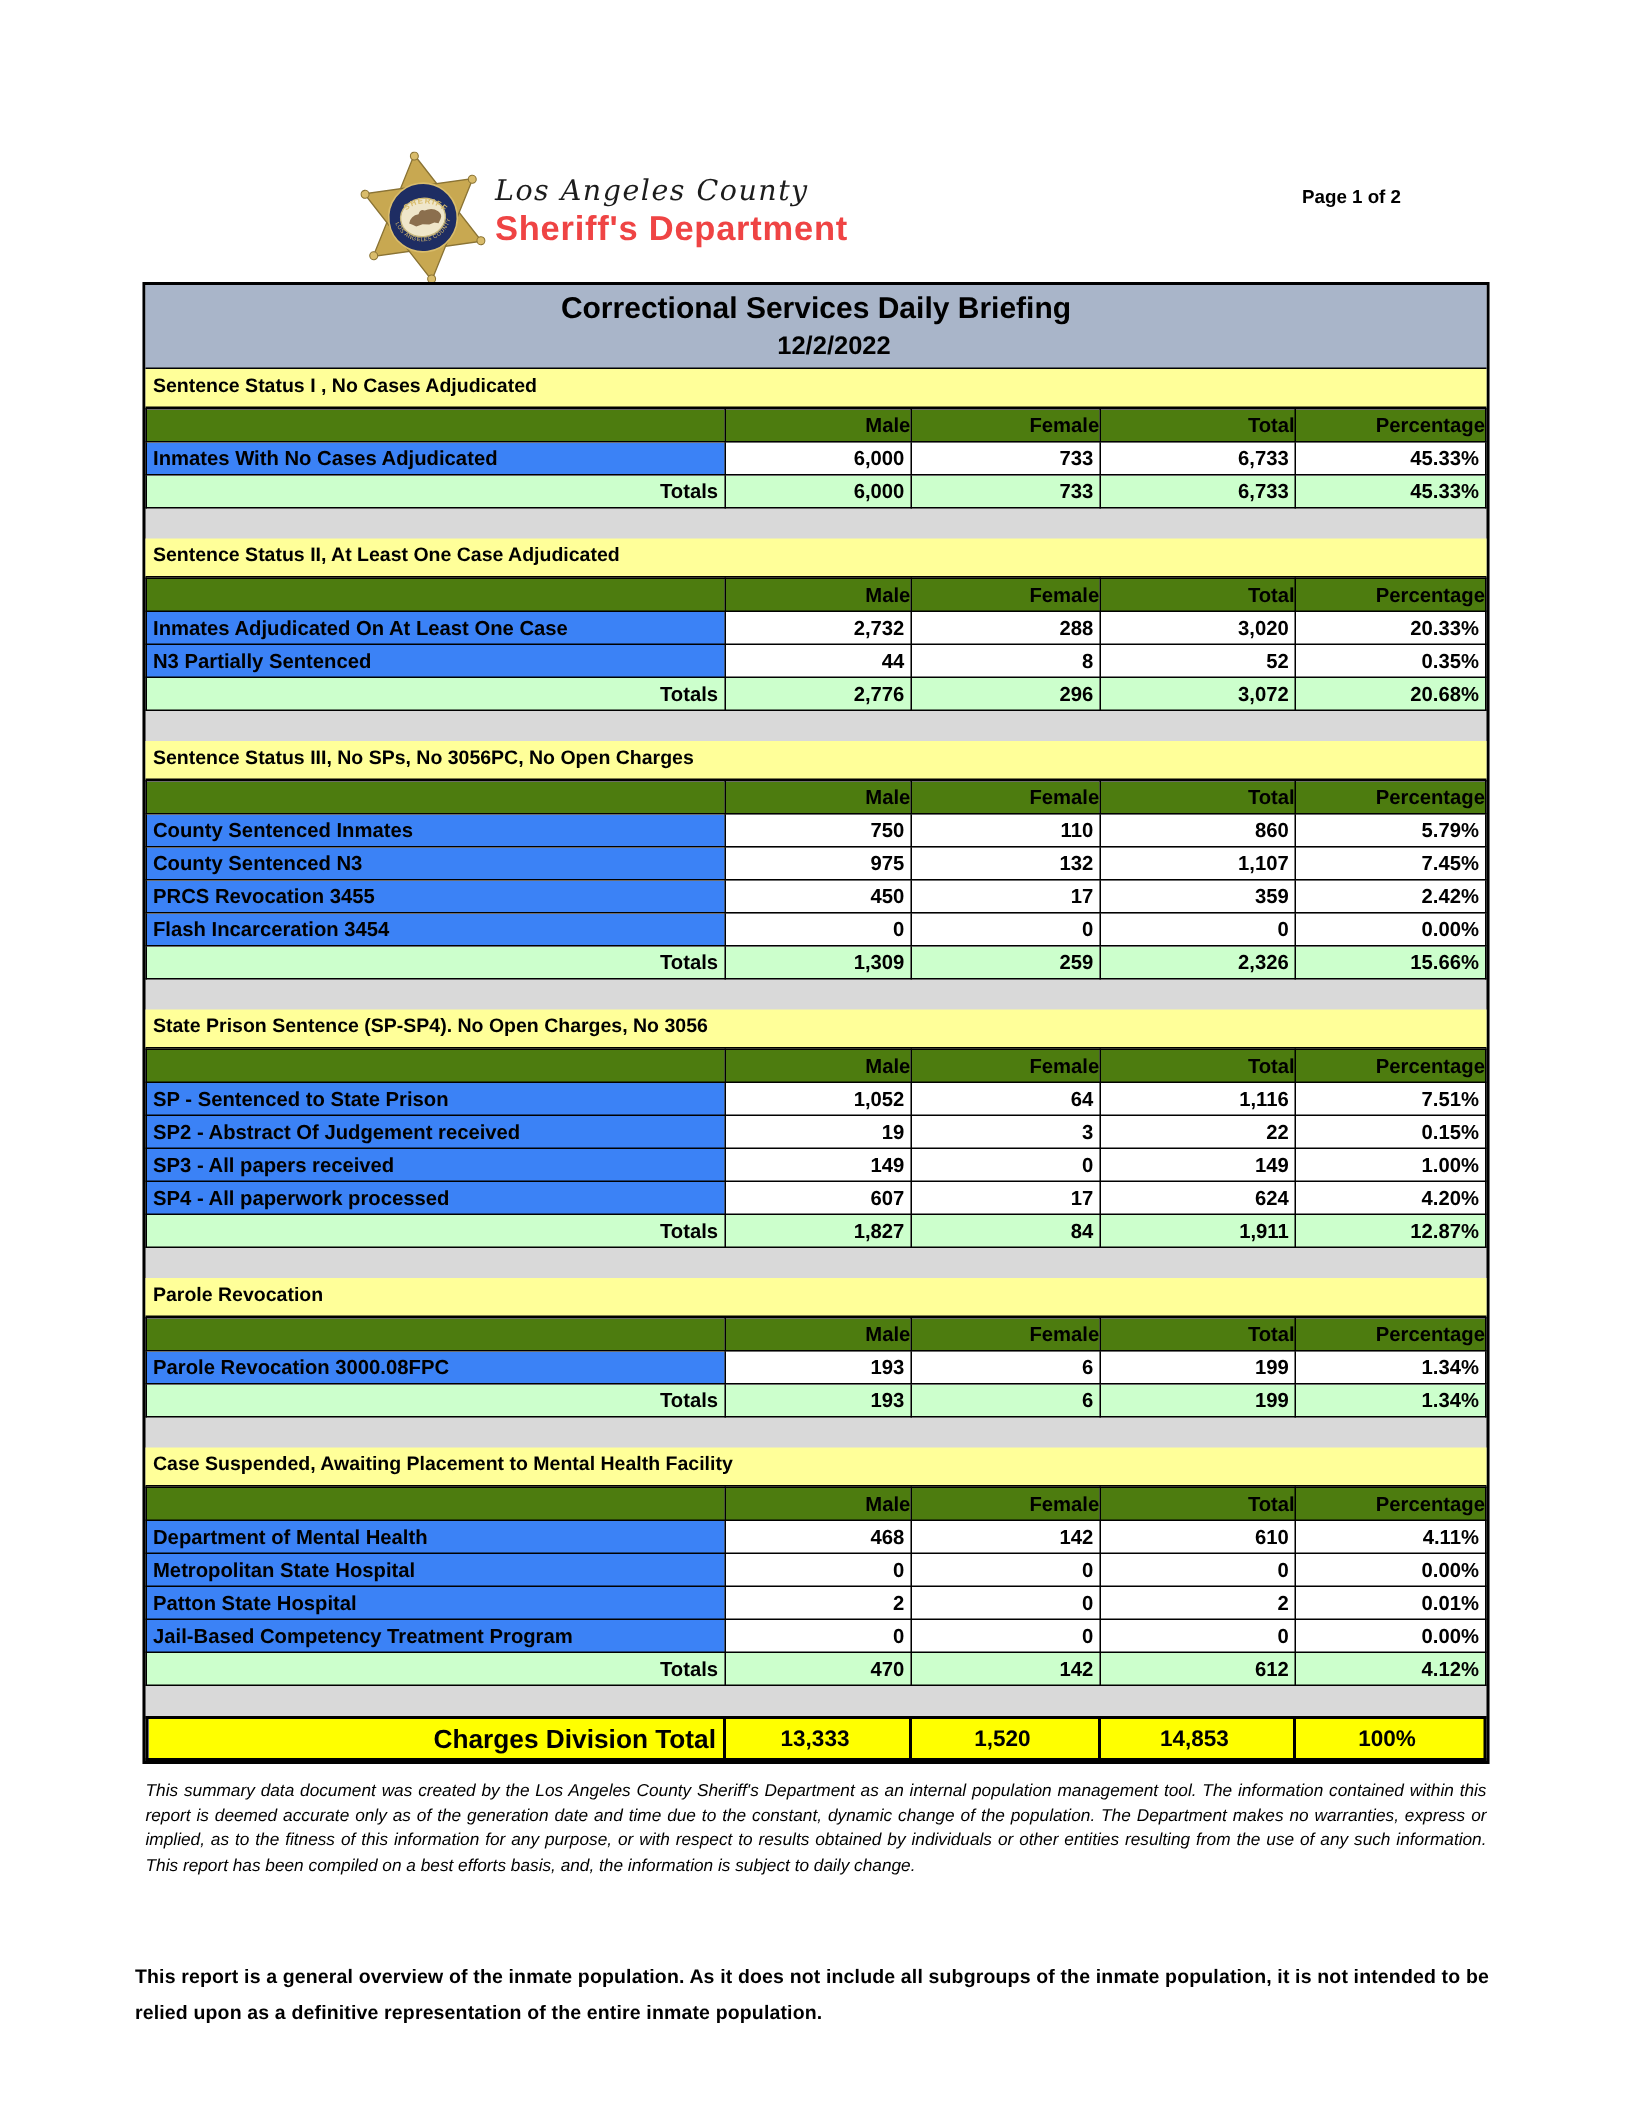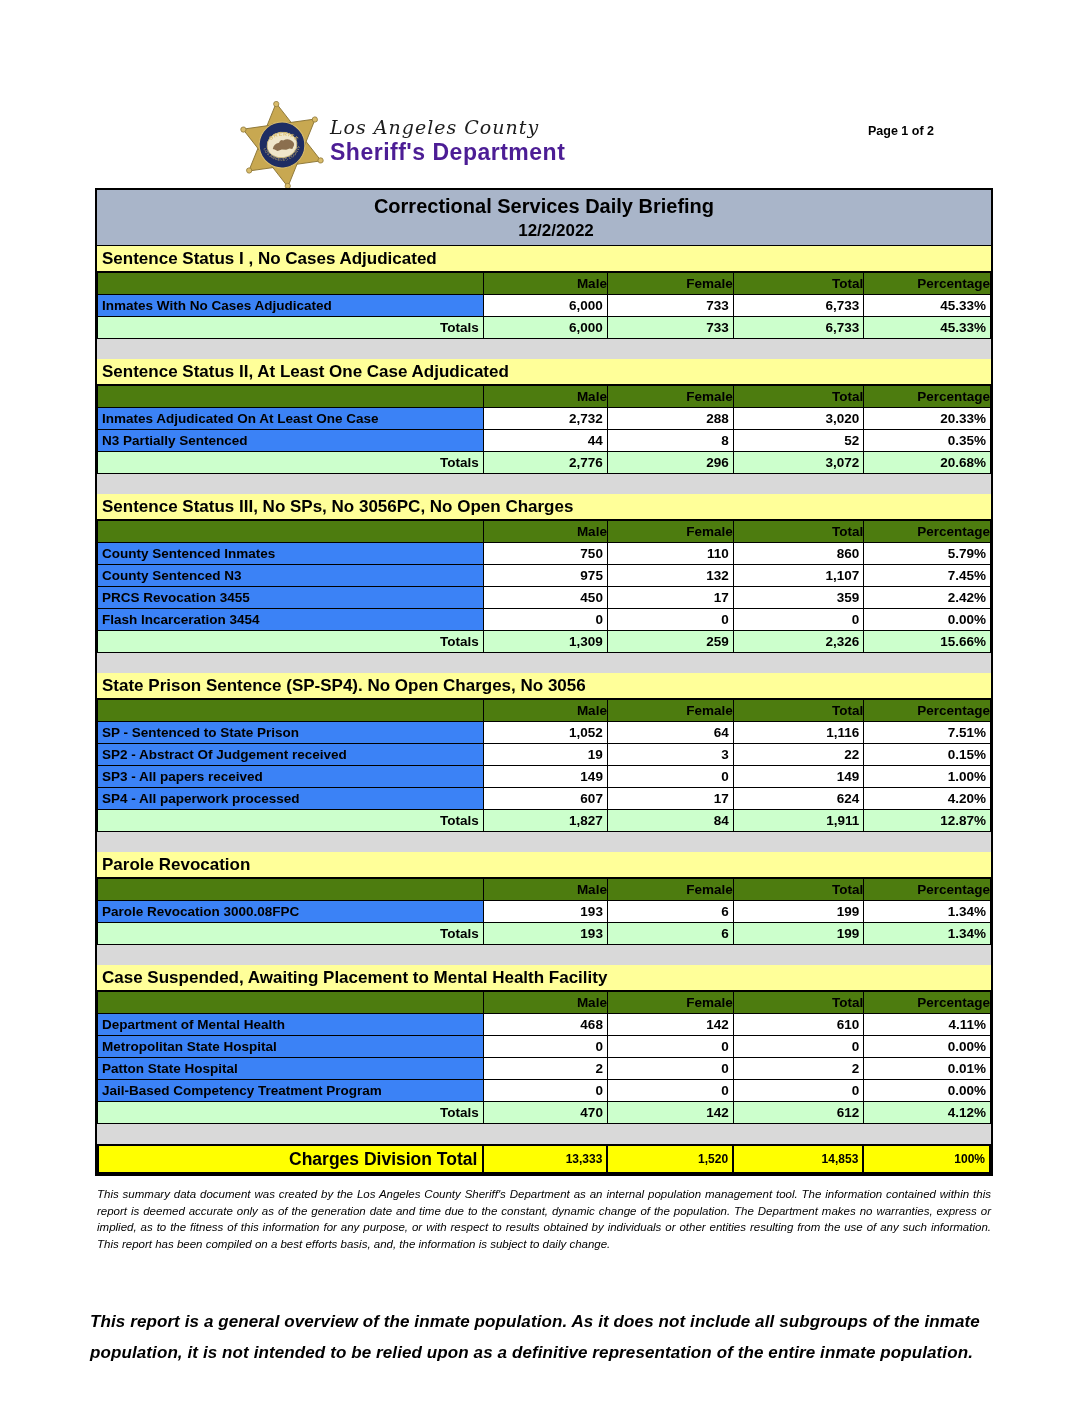--- a/index.html
+++ b/index.html
@@ -14,67 +14,67 @@
 
   
   .logo-badge { position: absolute; left: 236px; top: 101px; width: 92px; height: 88px; }
   .logo-text { position: absolute; left: 330px; top: 116px; }
   .county-line {
     font-family: "DejaVu Serif", serif;
     font-style: italic; font-size: 19px; color: #1c1c1c; letter-spacing: 1px;
   }
   .dept-line {
     font-family: "Liberation Sans", sans-serif;
-    font-weight: bold; font-size: 23px; color: #4c1d95; letter-spacing: 0.5px; margin-top: 1px;
+    font-weight: bold; font-size: 23px; color: #ef4444; letter-spacing: 0.5px; margin-top: 1px;
   }
   .page-num { position: absolute; left: 868px; top: 124px; font-size: 12.5px; font-weight: bold; }
 
   
   .block {
     position: absolute; left: 95px; top: 188px; width: 898px;
     border: 2px solid #000; background: #d9d9d9;
   }
   .title-bar { background: #a9b5c9; border-bottom: 1px solid #000; padding: 5px 0 4px 0; text-align: center; }
   .title-main { font-size: 20px; font-weight: bold; }
   .title-date { font-size: 17px; font-weight: bold; margin-top: 3px; padding-left: 24px; }
 
   .section { margin-bottom: 20px; }
   .sec-title {
     background: #ffff99; border-bottom: 1px solid #000;
-    font-size: 17px; font-weight: bold; padding: 3px 0 2px 5px; height: 26px;
+    font-size: 13px; font-weight: bold; padding: 3px 0 2px 5px; height: 26px;
   }
   table.grid { width: 100%; border-collapse: collapse; table-layout: fixed; }
   table.grid td {
     border: 1px solid #000; height: 22px;
     font-size: 13.5px; font-weight: bold; overflow: hidden; white-space: nowrap;
   }
   td.spacer { background: #ababab; border-right: 2px solid #000; }
   tr.colhead td { background: #4d7c0f; text-align: right; }
   td.lbl { background: #3b82f6; text-align: left; padding-left: 4px; border-right: 2px solid #000; }
   td.num { background: #fff; text-align: right; padding-right: 4px; }
   tr.totrow td { background: #ccffcc; }
   tr.totrow td.lbl { text-align: right; padding-right: 4px; }
 
   
   table.custody { width: 100%; border-collapse: collapse; table-layout: fixed; }
   table.custody td {
     background: #ffff00; border: 2px solid #000; height: 28px;
     font-weight: bold; white-space: nowrap; overflow: hidden;
   }
   td.cust-lbl { font-size: 17.5px; text-align: right; padding-right: 5px; }
-  td.cust-num { font-size: 12px; text-align: right; padding-right: 4px; }
+  td.cust-num { font-size: 15px; text-align: center; padding-right: 4px; }
 
   
   .disclaimer {
     position: absolute; left: 97px; top: 1186px; width: 894px;
     font-size: 11.5px; font-style: italic; line-height: 1.45; text-align: justify;
   }
   .overview-note {
     position: absolute; left: 90px; top: 1306px; width: 928px;
-    font-size: 17px; font-weight: bold; line-height: 1.85; letter-spacing: 0.1px; font-style: italic;
+    font-size: 13px; font-weight: bold; line-height: 1.85; letter-spacing: 0.1px;
   }
 </style>
 </head>
 <body>
 
 <div class="page">
 
   <svg class="logo-badge" viewBox="0 0 100 100" aria-hidden="true">
     <g transform="rotate(-8 50 50)">
       <g fill="#c8a851" stroke="#8a7334" stroke-width="1">

